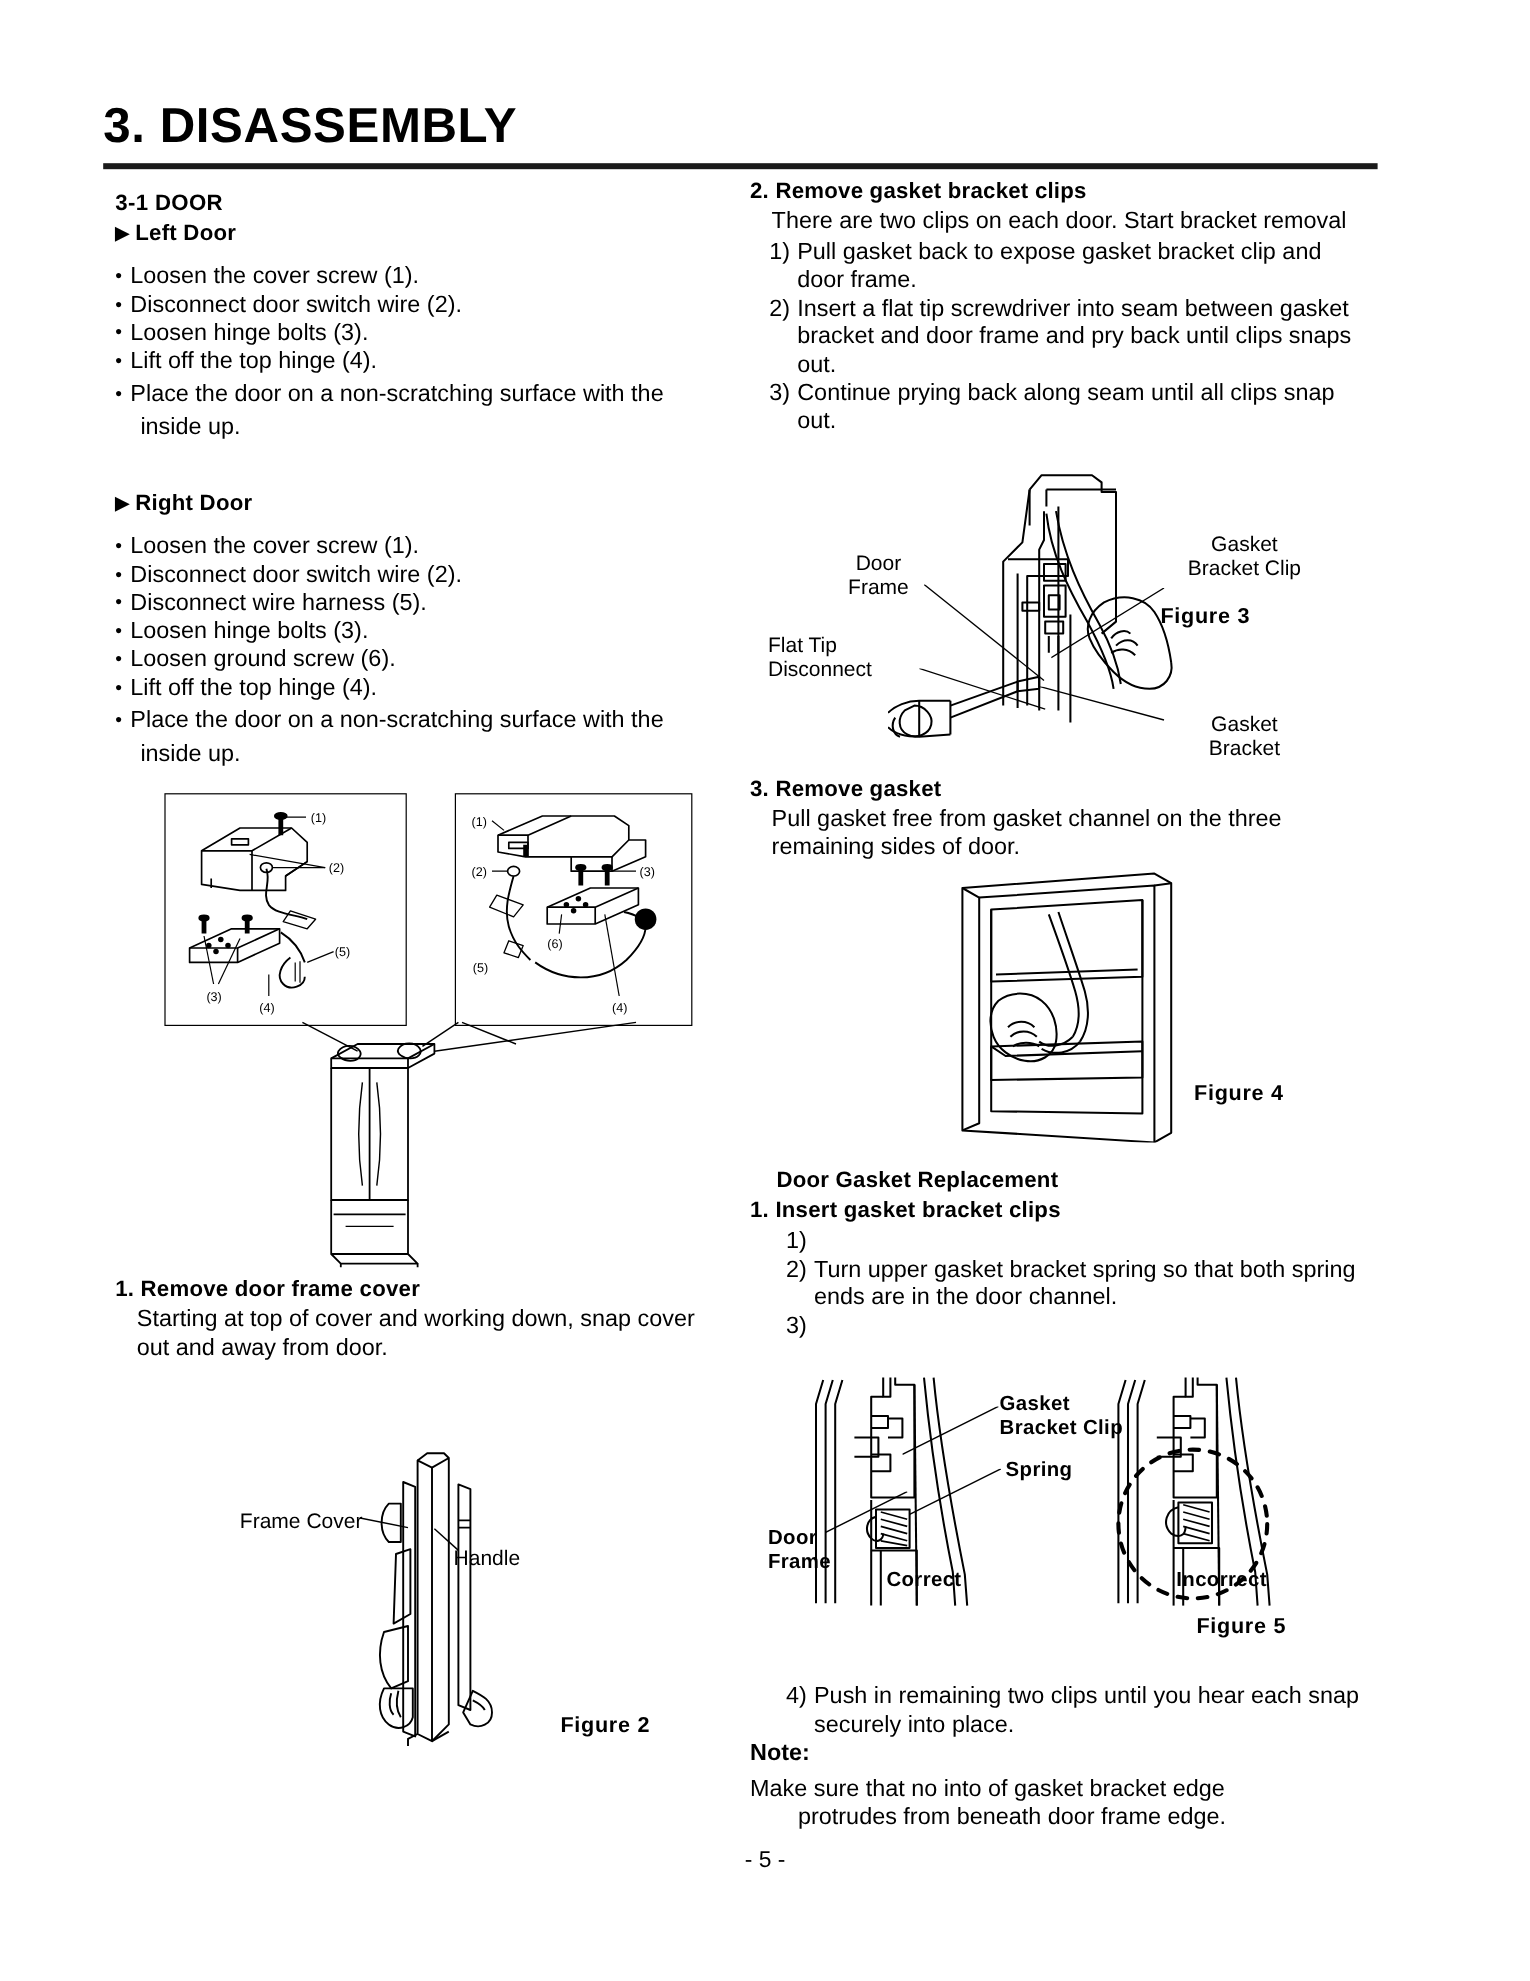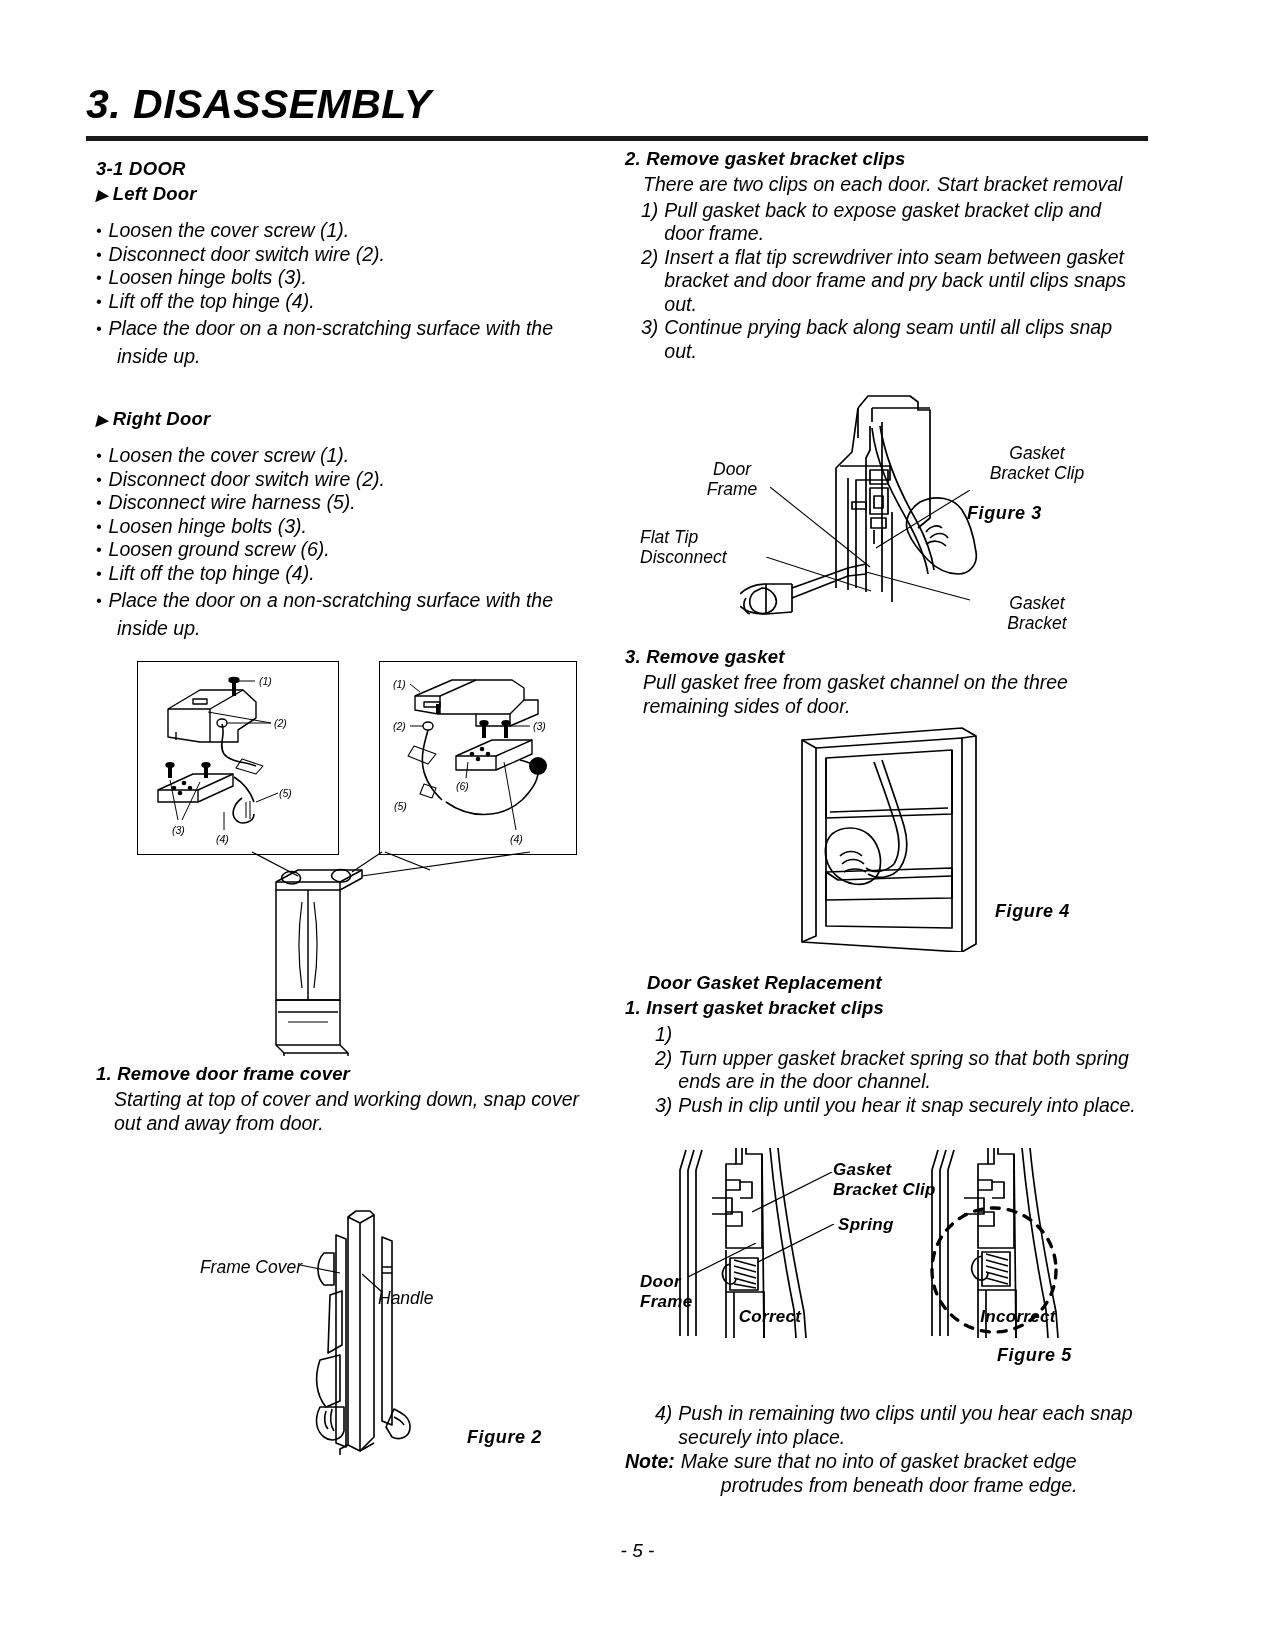--- a/index.html
+++ b/index.html
@@ -10,21 +10,20 @@
   body {
     font-family: "Liberation Sans", sans-serif;
     color: #000000;
   }
   #page {
     position: relative;
     width: 1275px;
     height: 1651px;
     background: #ffffff;
     overflow: hidden;
-    font-style: italic;
   }
 
   
   .doc-title {
     position: absolute;
     left: 86px;
     top: 84px;
     font-size: 41px;
     font-weight: bold;
     letter-spacing: 0.5px;
@@ -609,21 +608,20 @@
     </div>
     <div class="step deeper">
       <span class="n">2)</span>
       <span class="t">
         <span>Turn upper gasket bracket spring so that both spring</span><br>
         <span>ends are in the door channel.</span>
       </span>
     </div>
     <div class="step deeper">
       <span class="n">3)</span>
-      <span class="t">Push in clip until you hear it snap securely into place.</span>
     </div>
   </div>
 
   <div class="abs" style="left:678px; top:1140px; width:140px; height:200px;">
     <svg width="140" height="200" viewBox="0 0 140 200">
       <g fill="none" stroke="#000" stroke-width="1.7" stroke-linejoin="round">
 
         <path d="M8 10 L2 30 L2 196"></path>
         <path d="M16 10 L10 30 L10 196"></path>
         <path d="M24 10 L18 30 L18 196"></path>
@@ -726,21 +724,21 @@
   <div class="abs fig-label" style="left:997px; top:1345px;">Figure  5</div>
 
   <div class="abs" style="left:625px; top:1402px; width:530px;">
     <div class="step deeper">
       <span class="n">4)</span>
       <span class="t">
         <span>Push in remaining two clips until you hear each snap</span><br>
         <span>securely into place.</span>
       </span>
     </div>
-    <div class="note-row" style="margin-top:1px;">
+    <div class="note-row" style="margin-top:1px;flex-direction:column;">
       <span class="nb">Note:</span>
       <span class="nt">
         <span>Make sure that no into of gasket bracket edge</span><br>
         <span style="padding-left:40px; display:inline-block;">protrudes from beneath door frame edge.</span>
       </span>
     </div>
   </div>
 
   <div class="page-num">- 5 -</div>
 

